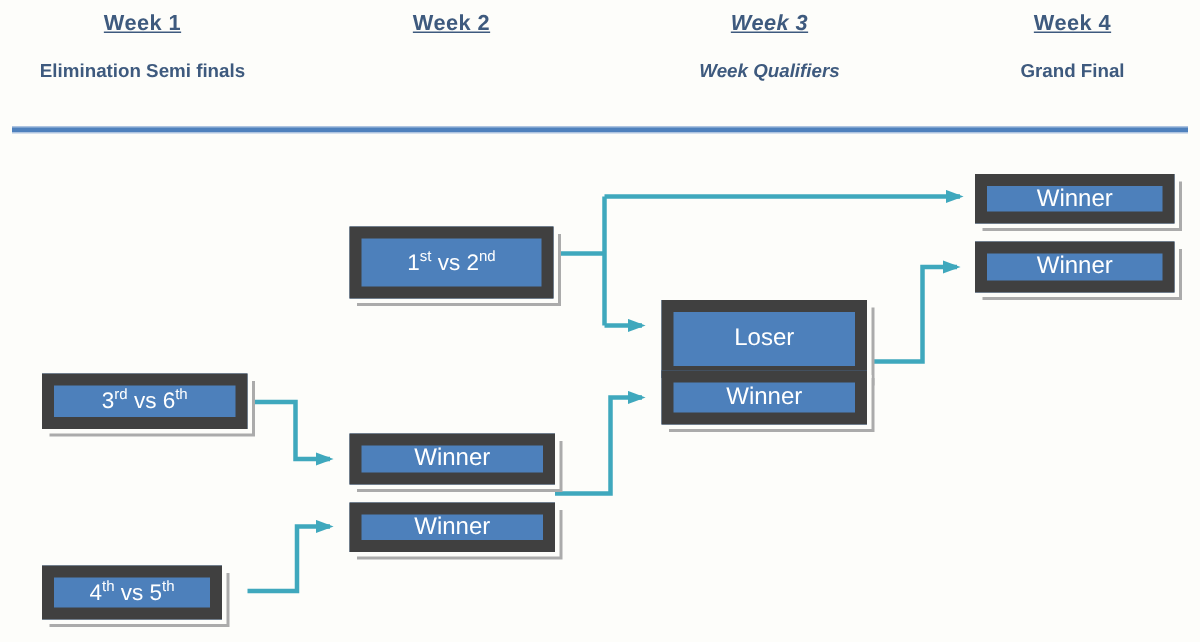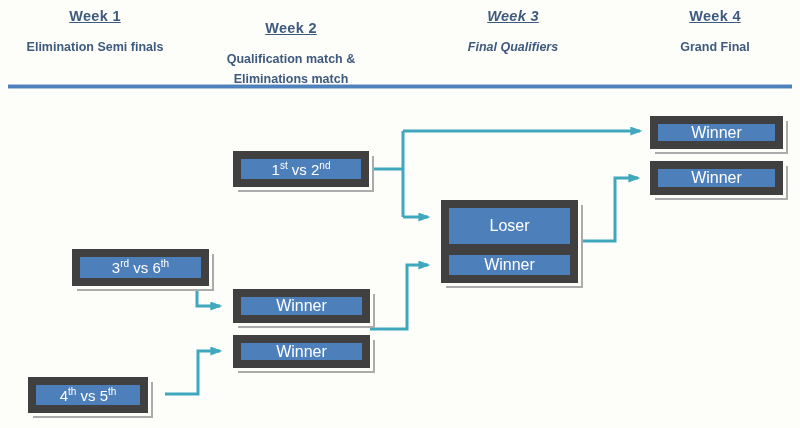--- a/index.html
+++ b/index.html
@@ -60,27 +60,26 @@
 </style>
 </head>
 <body>
 
 <div class="canvas">
 
   <div class="col-header" style="left:95px;">
     <div class="week-label">Week 1</div>
     <div class="week-subtitle" style="width:200px;">Elimination Semi finals</div>
   </div>
-  <div class="col-header" style="left:291px;margin-top:12px;">
+  <div class="col-header" style="left:301px;">
     <div class="week-label">Week 2</div>
-    <div class="week-subtitle" style="width:170px;">Qualification match &amp; Eliminations match</div>
   </div>
   <div class="col-header" style="left:513px;font-style:italic;">
     <div class="week-label">Week 3</div>
-    <div class="week-subtitle" style="width:200px;">Final Qualifiers</div>
+    <div class="week-subtitle" style="width:200px;">Week Qualifiers</div>
   </div>
   <div class="col-header" style="left:715px;">
     <div class="week-label">Week 4</div>
     <div class="week-subtitle" style="width:200px;">Grand Final</div>
   </div>
 
   <div class="divider"></div>
 
   <svg class="connectors" width="800" height="428">
     <defs>
@@ -93,28 +92,28 @@
       <path d="M403,131 L403,217"></path>
       <path d="M403,131 L640,131" marker-end="url(#arrow)"></path>
       <path d="M403,217 L428,217" marker-end="url(#arrow)"></path>
       <path d="M578,241 L615,241 L615,178 L638,178" marker-end="url(#arrow)"></path>
       <path d="M370,329 L407,329 L407,265 L428,265" marker-end="url(#arrow)"></path>
       <path d="M165,268 L197,268 L197,306 L220,306" marker-end="url(#arrow)"></path>
       <path d="M165,394 L198,394 L198,351 L220,351" marker-end="url(#arrow)"></path>
     </g>
   </svg>
 
-  <div class="box" style="left:28px;top:249px;width:137px;height:37px;margin-left:44px;">
+  <div class="box" style="left:28px;top:249px;width:137px;height:37px;">
     <span class="vs-txt"><span>3</span><sup>rd</sup><span> vs </span><span>6</span><sup>th</sup></span>
   </div>
   <div class="box" style="left:28px;top:377px;width:120px;height:36px;">
     <span class="vs-txt"><span>4</span><sup>th</sup><span> vs </span><span>5</span><sup>th</sup></span>
   </div>
 
-  <div class="box" style="left:233px;top:151px;width:136px;height:36px;">
+  <div class="box" style="left:233px;top:151px;width:136px;height:48px;">
     <span class="vs-txt"><span>1</span><sup>st</sup><span> vs </span><span>2</span><sup>nd</sup></span>
   </div>
   <div class="box" style="left:233px;top:289px;width:137px;height:34px;">
     <span>Winner</span>
   </div>
   <div class="box" style="left:233px;top:335px;width:137px;height:33px;">
     <span>Winner</span>
   </div>
 
   <div class="box" style="left:441px;top:200px;width:137px;height:52px;">

